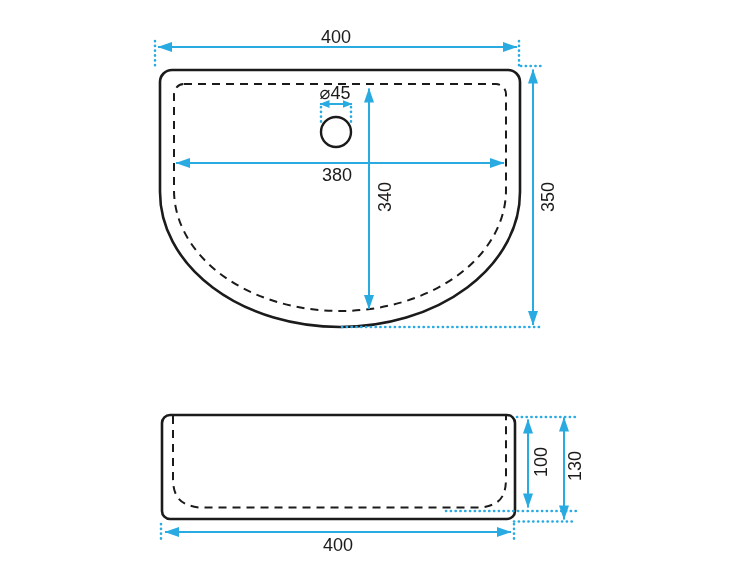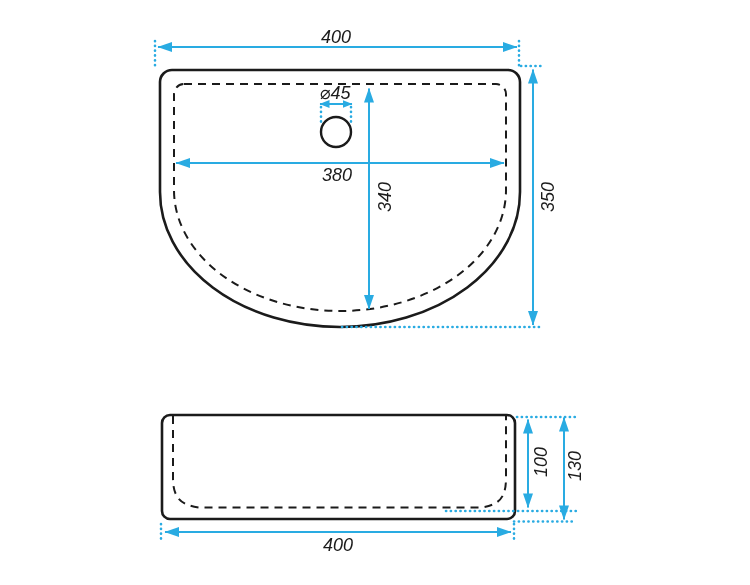--- a/index.html
+++ b/index.html
@@ -6,21 +6,20 @@
   html,body { margin:0; padding:0; }
   body {
     background:var(--background);
     font-family:"Liberation Sans","DejaVu Sans",sans-serif;
   }
   .canvas {
     position:relative;
     width:750px; height:585px;
     background:var(--background);
     overflow:hidden;
-    font-style:italic;
   }
   svg { display:block; }
   .outline { fill:none; stroke:var(--ink); stroke-width:2.6; stroke-linejoin:round; }
   .dashed  { fill:none; stroke:var(--ink); stroke-width:2; stroke-dasharray:8 6; }
   .hole    { fill:none; stroke:var(--ink); stroke-width:2.4; }
   .dim     { fill:none; stroke:var(--accent); stroke-width:2; }
   .ext     { fill:none; stroke:var(--accent); stroke-width:2.6; stroke-dasharray:0.2 4.6; stroke-linecap:round; }
   .mk      { fill:var(--accent); }
   .dimtext { font-size:18px; fill:var(--ink); }
   .mid     { text-anchor:middle; }

